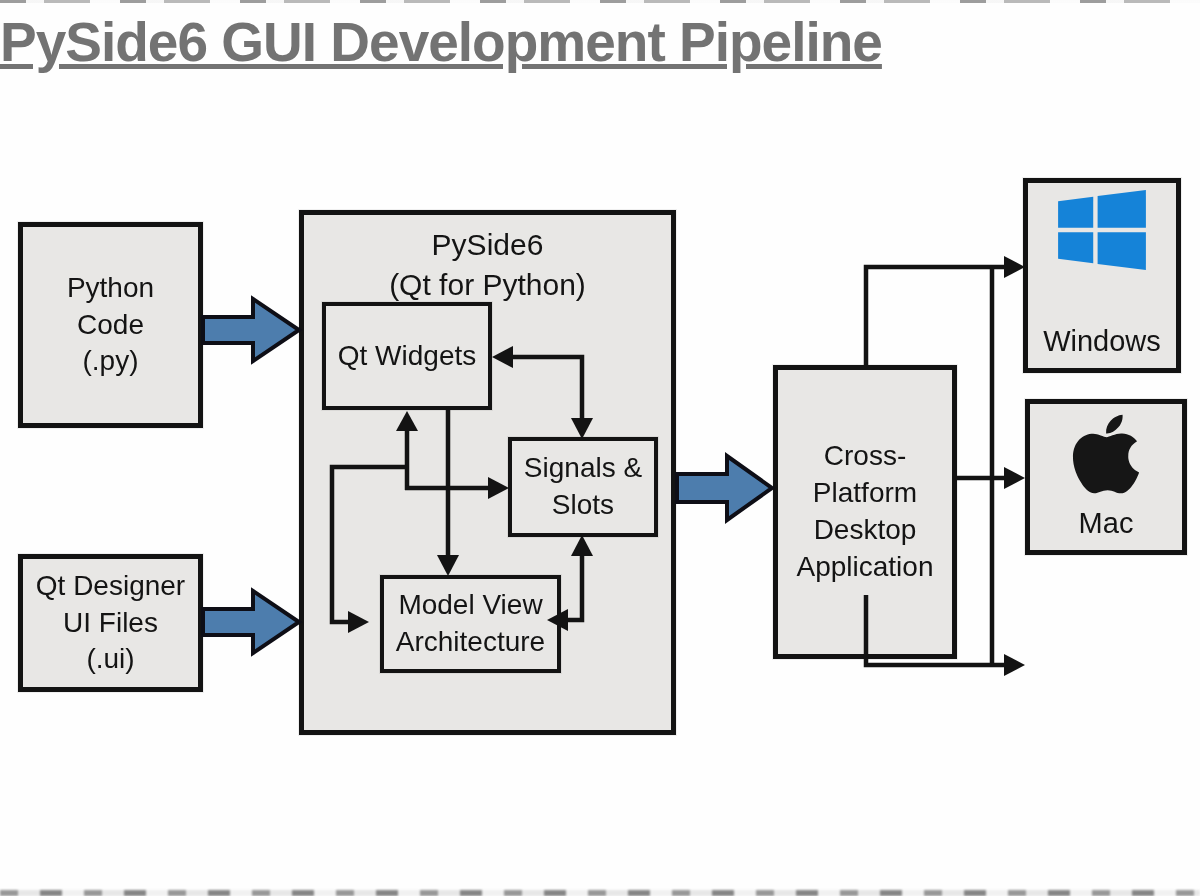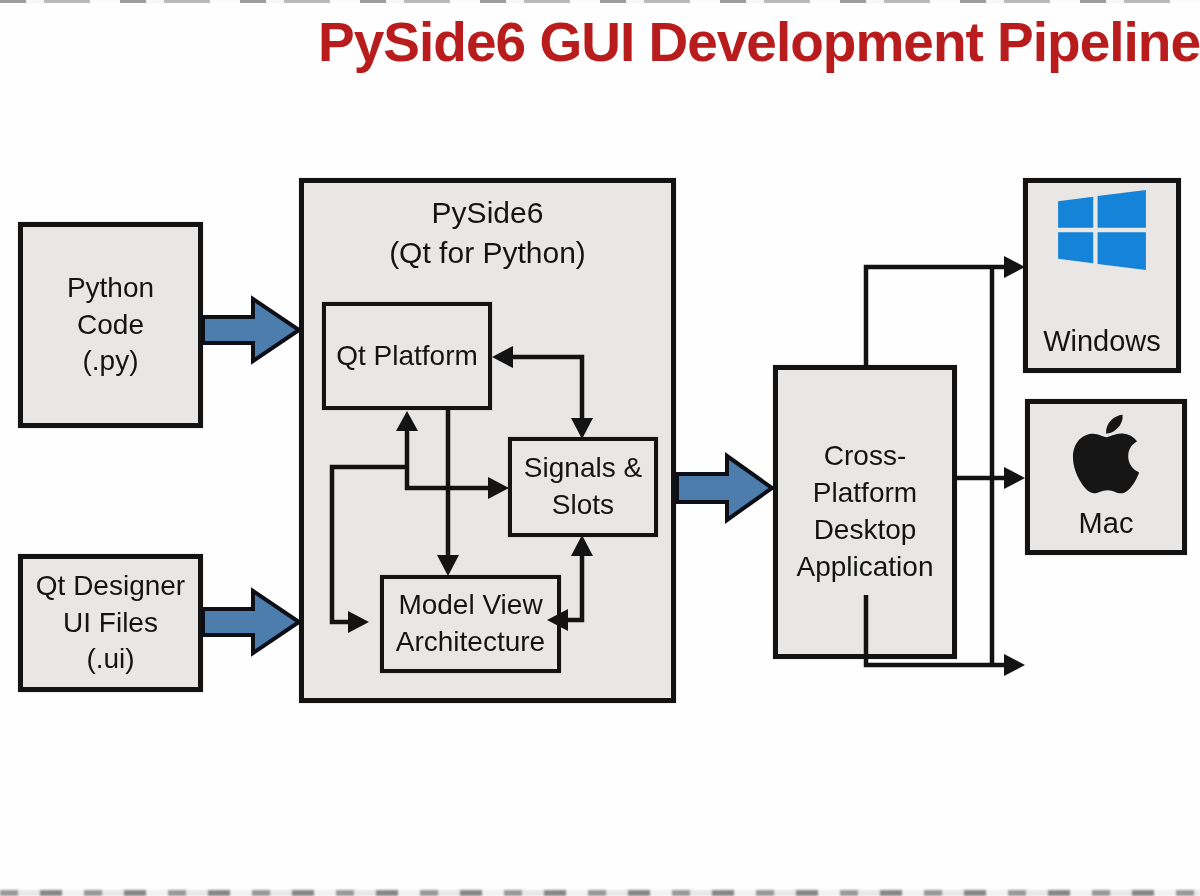--- a/index.html
+++ b/index.html
@@ -11,25 +11,26 @@
   }
   .canvas {
     position: relative;
     width: 1200px; height: 896px;
     background: var(--page-bg, #fefefe);
   }
   .title {
     position: absolute;
     left: 0; top: 10px; width: 1200px;
     margin: 0;
-    text-align: right;
+    text-align: left;
     font-size: 55px;
     font-weight: bold;
     letter-spacing: -1px;
-    color: #b91c1c;
+    color: #737373;
+    text-decoration: underline;
   }
   .connector-layer {
     position: absolute;
     left: 0; top: 0;
     z-index: 5;
     pointer-events: none;
   }
   .box {
     position: absolute;
     box-sizing: border-box;
@@ -42,21 +43,21 @@
     box-shadow: 0 0 0 1px rgba(0,0,0,0.06);
   }
   .box.inner { border-width: 4px; z-index: 3; }
   .box-label {
     white-space: pre-line;
     text-align: center;
     font-size: 28px;
     line-height: 1.32;
     color: var(--text-color, #141414);
   }
-  .pyside-outer { align-items: flex-start; }
+  .pyside-outer { align-items: flex-start; margin-top: 32px; }
   .pyside-outer .box-label { font-size: 30px; margin-top: 10px; }
   .platform {
     flex-direction: column;
     justify-content: flex-end;
     padding-bottom: 8px;
   }
   .platform .icon-slot {
     flex: 1;
     display: flex;
     align-items: center;
@@ -136,21 +137,21 @@
 UI Files
 (.ui)</span>
   </div>
 
   <div class="box pyside-outer" style="left:299px; top:178px; width:377px; height:525px;">
     <span class="box-label">PySide6
 (Qt for Python)</span>
   </div>
 
   <div class="box inner" style="left:322px; top:302px; width:170px; height:108px;">
-    <span class="box-label">Qt Platform</span>
+    <span class="box-label">Qt Widgets</span>
   </div>
 
   <div class="box inner" style="left:508px; top:437px; width:150px; height:100px;">
     <span class="box-label">Signals &amp;
 Slots</span>
   </div>
 
   <div class="box inner" style="left:368px; top:575px; width:181px; height:98px;margin-left:12px;">
     <span class="box-label">Model View
 Architecture</span>

